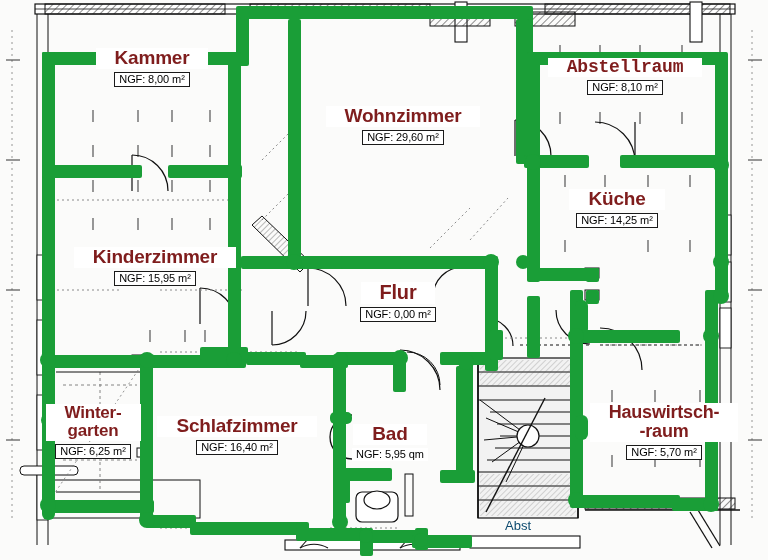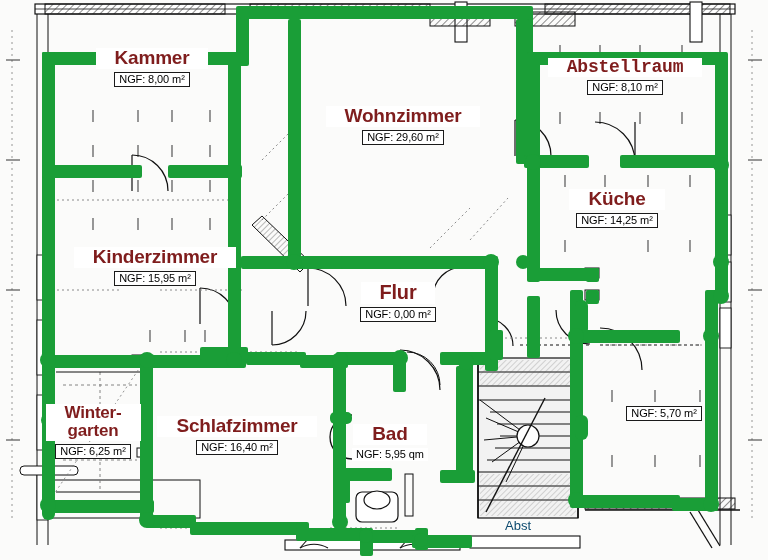--- a/index.html
+++ b/index.html
@@ -442,18 +442,20 @@
       </div>
       <div class="room-label" style="left: 127px; top: 416px; width: 220px;">
         <div class="room-name" style="font-size: 19px;">Schlafzimmer</div>
         <div class="room-area">NGF: 16,40 m²</div>
       </div>
       <div class="room-label" style="left: 280px; top: 424px; width: 220px;">
         <div class="room-name" style="font-size: 19px;">Bad</div>
         <div class="room-area noborder">NGF:  5,95 qm</div>
       </div>
       <div class="room-label" style="left: 554px; top: 403px; width: 220px;">
+        <div class="room-name" style="font-size: 18px;">Hauswirtsch-
+-raum</div>
         <div class="room-area">NGF: 5,70 m²</div>
       </div>
       <div style="position: absolute; left: 505px; top: 518px; font-size: 13px; color: #0c4a6e;">Abst</div>
     </div>
 
 </div>
 
 </body></html>

